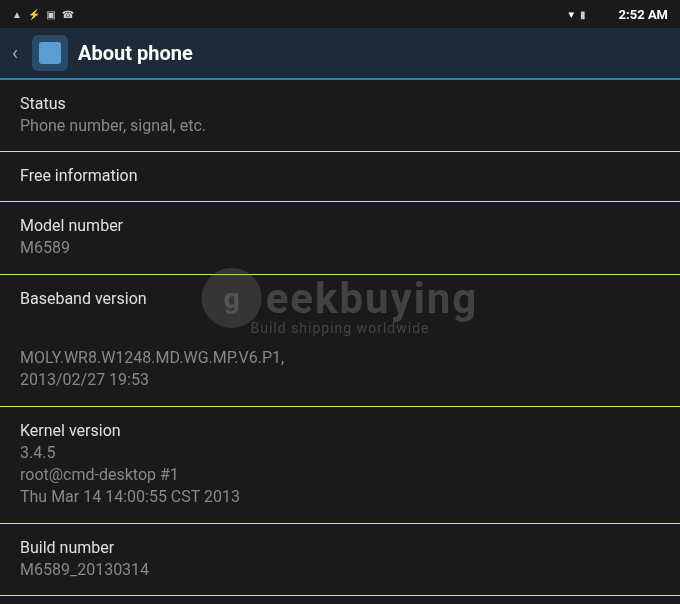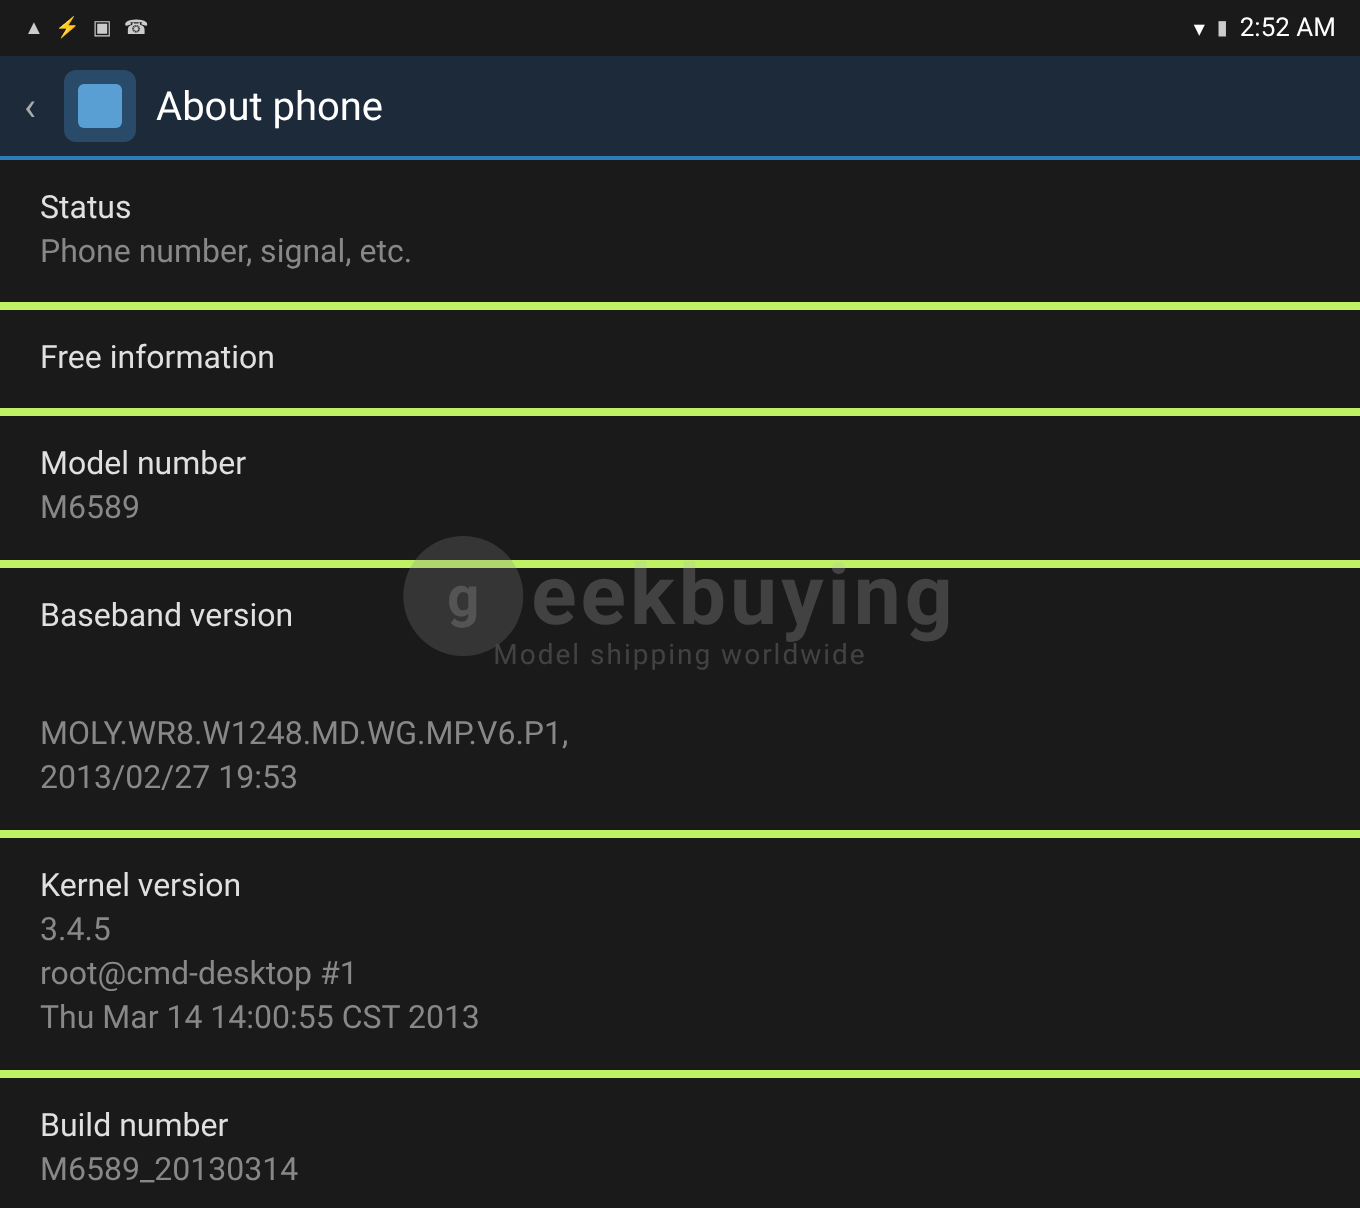--- a/index.html
+++ b/index.html
@@ -49,21 +49,22 @@
     }
 
     .status-icon {
       color: #ccc;
       font-size: 10px;
     }
 
     .time-display {
       color: #fff;
       font-size: 13px;
-      font-weight: normal;
+      font-weight: bold;
+      margin-left: 27px;
     }
 
     
     .top-bar {
       width: 100%;
       height: 52px;
       background: #1c2a3a;
       display: flex;
       align-items: center;
       padding: 0 12px;
@@ -92,33 +93,33 @@
       width: 22px;
       height: 22px;
       background: #5a9fd4;
       border-radius: 3px;
       position: relative;
     }
 
     .top-bar-title {
       color: #ffffff;
       font-size: 20px;
-      font-weight: 400;
+      font-weight: 700;
     }
 
     
     .content {
       background: #1a1a1a;
       height: calc(604px - 80px);
       overflow: hidden;
     }
 
     .list-item {
       padding: 14px 20px;
-      border-bottom: 4px solid #bef264;
+      border-bottom: 1px solid #bef264;
       cursor: pointer;
       position: relative;
     }
 
     .item-title {
       color: #e0e0e0;
       font-size: 16px;
       font-weight: 400;
       margin-bottom: 2px;
     }
@@ -252,16 +253,16 @@
       <div class="item-subtitle">M6589_20130314</div>
     </div>
 
   </div>
 
   <div class="watermark">
     <div class="watermark-logo">
       <div class="watermark-circle">g</div>
       <span class="watermark-text-main">eekbuying</span>
     </div>
-    <div class="watermark-sub">Model shipping worldwide</div>
+    <div class="watermark-sub">Build shipping worldwide</div>
   </div>
 
 </div>
 
 </body></html>

